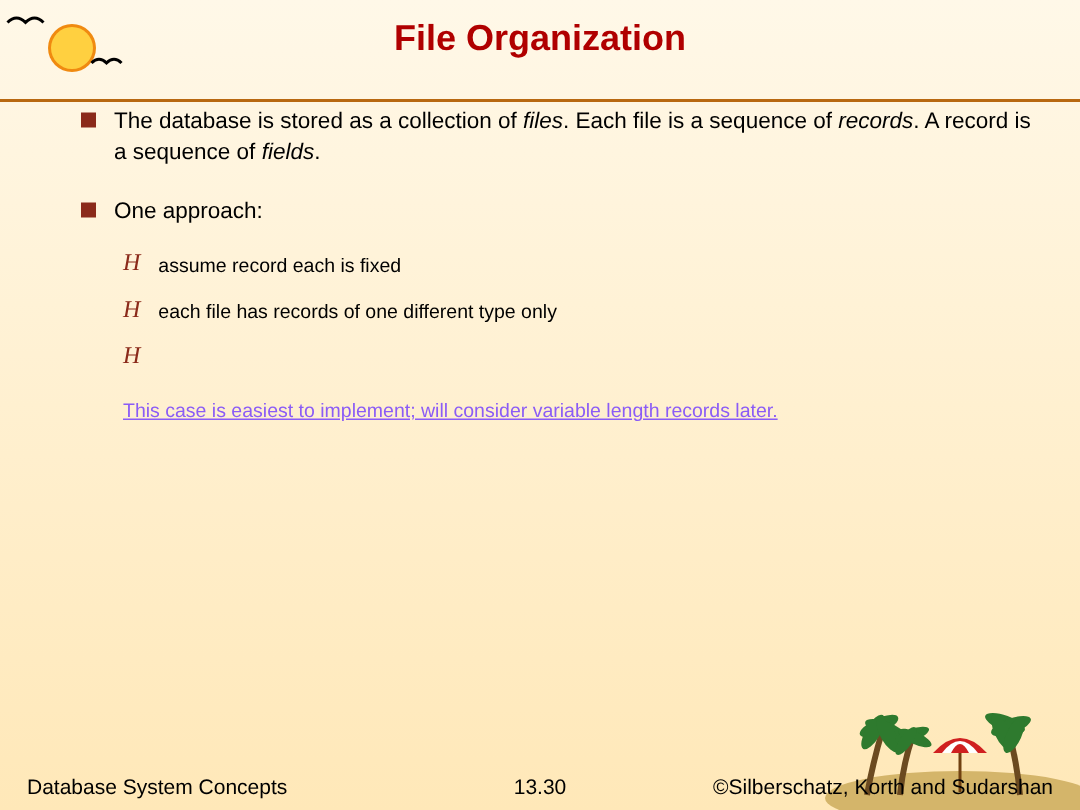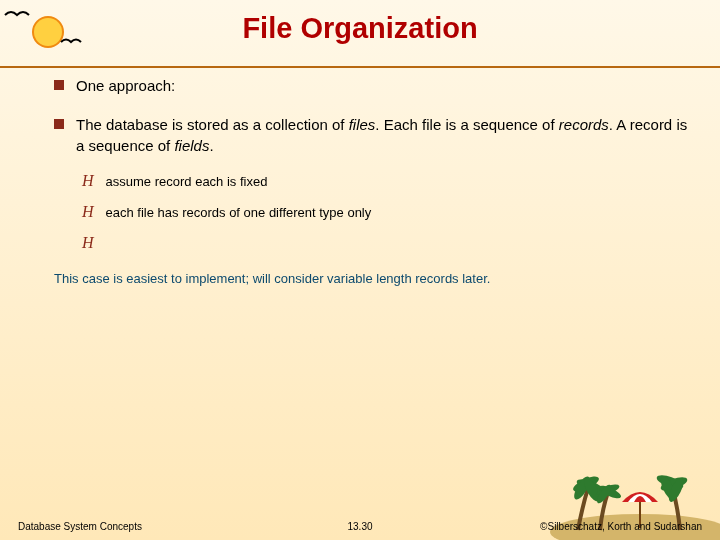--- a/index.html
+++ b/index.html
@@ -7,21 +7,21 @@
     width: 720px;
     height: 540px;
     background: linear-gradient(to bottom, #fff8e8 0%, #ffe8b8 100%);
     font-family: Arial, Helvetica, sans-serif;
     position: relative;
     overflow: hidden;
   }
   .title {
     text-align: center;
     color: #b00000;
-    font-size: 29px;
+    font-size: 24px;
     font-weight: bold;
     padding-top: 12px;
   }
   .content {
     padding: 30px 30px 0 54px;
   }
   .bullet-l1 {
     display: flex;
     align-items: flex-start;
     margin-bottom: 18px;
@@ -50,33 +50,35 @@
     color: #8b2a1a;
     font-style: italic;
     font-family: 'Brush Script MT', cursive;
     font-size: 16px;
     margin-right: 12px;
     flex-shrink: 0;
     line-height: 1;
     margin-top: -1px;
   }
   .tail {
+    margin-left: 28px;
     font-size: 13px;
     line-height: 2.2;
-    color: #0c4a6e;
+    color: #8b5cf6;
+    text-decoration: underline;
   }
   .footer {
     position: absolute;
     bottom: 8px;
     left: 0;
     width: 100%;
     display: flex;
     justify-content: space-between;
     align-items: flex-end;
-    font-size: 10px;
+    font-size: 14px;
     color: #000;
     padding: 0 18px;
   }
   .footer-center { 
     position: absolute;
     left: 50%;
     transform: translateX(-50%);
   }
   .italic { font-style: italic; }
   
@@ -115,26 +117,26 @@
   <path d="M1 6 Q6 1 11 6 Q16 1 21 6" stroke="#000" stroke-width="2" fill="none"></path>
 </svg>
 <div class="hr-line"></div>
 
 <h1 class="title">File Organization</h1>
 
 <div class="content">
 
   <div class="bullet-l1">
     <div class="sq"></div>
-    <div>One approach:</div>
+    <div>The database is stored as a collection of <span class="italic">files</span>.  Each file is a sequence of <span class="italic">records</span>.  A record is a sequence of <span class="italic">fields</span>.</div>
   </div>
 
   <div class="bullet-l1">
     <div class="sq"></div>
-    <div>The database is stored as a collection of <span class="italic">files</span>.  Each file is a sequence of <span class="italic">records</span>.  A record is a sequence of <span class="italic">fields</span>.</div>
+    <div>One approach:</div>
   </div>
 
   <div class="bullet-l2">
     <span class="hmark">H</span>
     <span>assume record each is fixed</span>
   </div>
   <div class="bullet-l2">
     <span class="hmark">H</span>
     <span>each file has records of one different type only</span>
   </div>

